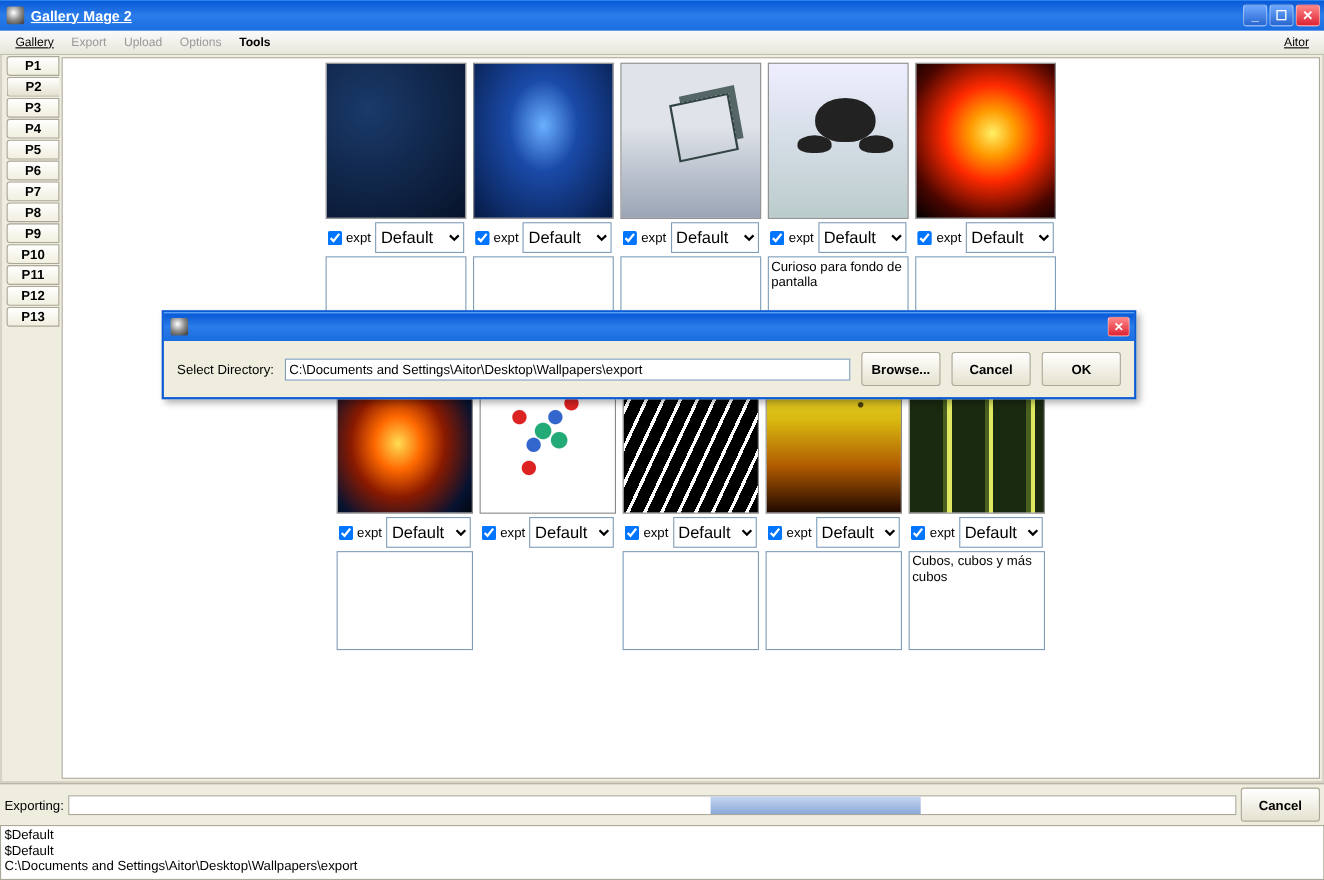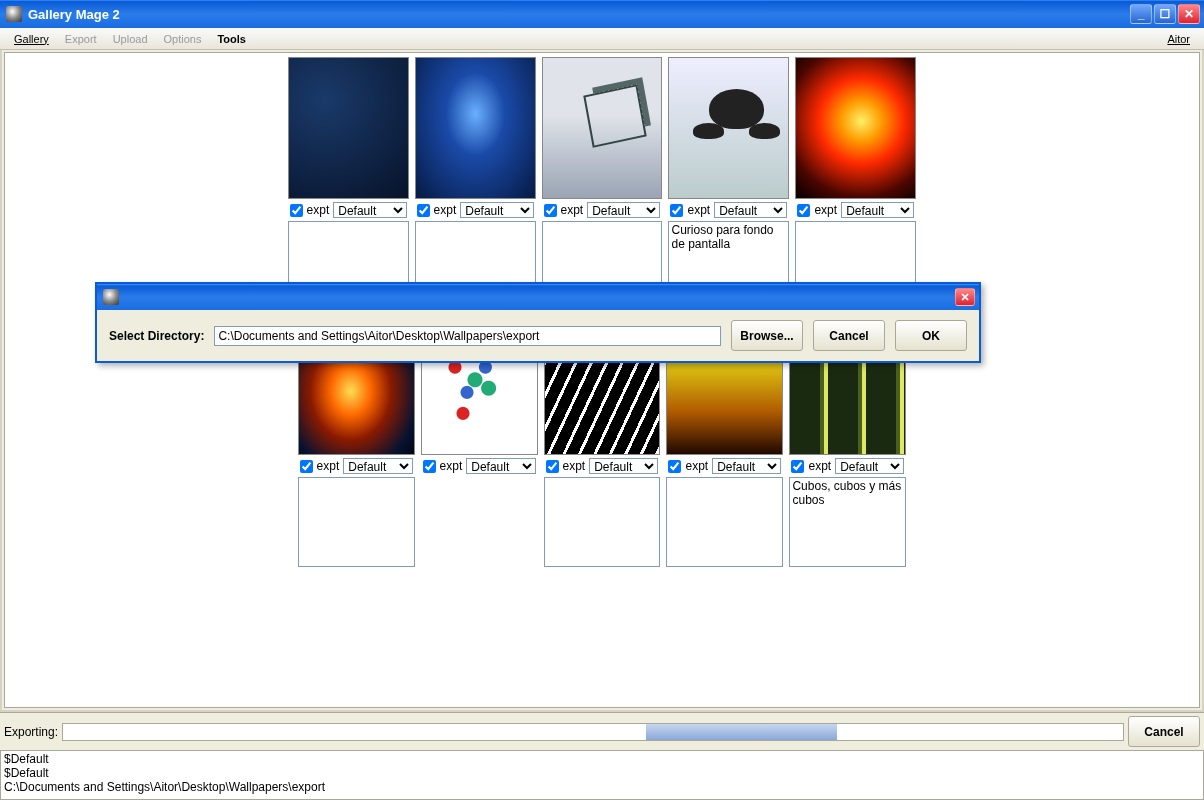--- a/index.html
+++ b/index.html
@@ -22,21 +22,21 @@
   color: white;
   font-weight: bold;
   font-size: 13px;
 }
 .titlebar .app-icon {
   width: 16px; height: 16px;
   background: radial-gradient(circle at 40% 35%, #fff 0%, #888 50%, #333 100%);
   border-radius: 2px;
   margin-right: 6px;
 }
-.titlebar .title { flex: 1; }
+.titlebar .title { flex: 1; text-decoration: underline; }
 .win-btns { display: flex; gap: 2px; }
 .win-btn {
   width: 22px; height: 20px;
   border: 1px solid #fff6;
   border-radius: 3px;
   display: flex; align-items: center; justify-content: center;
   font-weight: bold;
   font-family: Arial;
   font-size: 12px;
   cursor: default;
@@ -122,22 +122,22 @@
   padding: 3px 2px;
 }
 .thumb-controls input[type=checkbox] {
   width: 13px; height: 13px;
 }
 .thumb-controls .expt-label {
   font-size: 12px;
 }
 .thumb-controls select {
   flex: 1;
-  font-size: 12px;
-  height: 16px;
+  font-size: 15px;
+  height: 28px;
   border: 1px solid #7f9db9;
   background: #fff;
 }
 .caption-box {
   border: 1px solid #7f9db9;
   background: #fff;
   height: 90px;
   font-size: 12px;
   padding: 1px 2px;
   overflow: hidden;
@@ -172,21 +172,21 @@
   border: 1px solid #fff6; border-radius: 3px;
   color:#fff; font-weight: bold; font-size: 11px;
   display:flex; align-items:center; justify-content:center;
 }
 .dialog .dlg-body {
   padding: 10px 12px;
   display: flex;
   align-items: center;
   gap: 10px;
 }
-.dialog .dlg-body label { font-weight: bold; font-size: 12px; }
+.dialog .dlg-body label { font-weight: normal; font-size: 12px; }
 .dialog .dlg-body input[type=text] {
   flex: 1;
   height: 20px;
   border: 1px solid #7f9db9;
   font-size: 12px;
   padding: 1px 3px;
 }
 .dlg-btn {
   min-width: 72px;
   height: 31px;
@@ -272,20 +272,35 @@
   <div class="menu-item enabled">Gallery</div>
   <div class="menu-item">Export</div>
   <div class="menu-item">Upload</div>
   <div class="menu-item">Options</div>
   <div class="menu-item enabled nounder" style="font-weight:bold">Tools</div>
   <div class="spacer"></div>
   <div class="menu-item enabled">Aitor</div>
 </div>
 
 <div class="workspace">
+  <div class="page-tabs">
+    <div class="tab">P1</div>
+    <div class="tab selected">P2</div>
+    <div class="tab">P3</div>
+    <div class="tab">P4</div>
+    <div class="tab">P5</div>
+    <div class="tab">P6</div>
+    <div class="tab">P7</div>
+    <div class="tab">P8</div>
+    <div class="tab">P9</div>
+    <div class="tab">P10</div>
+    <div class="tab">P11</div>
+    <div class="tab">P12</div>
+    <div class="tab">P13</div>
+  </div>
 
   <div class="gallery-area">
 
     <div class="gallery-row">
       <div class="thumb-cell">
         <div class="thumb t-ice"></div>
         <div class="thumb-controls">
           <input type="checkbox" checked="" style="">
           <span class="expt-label">expt</span>
           <select><option>Default</option></select>

